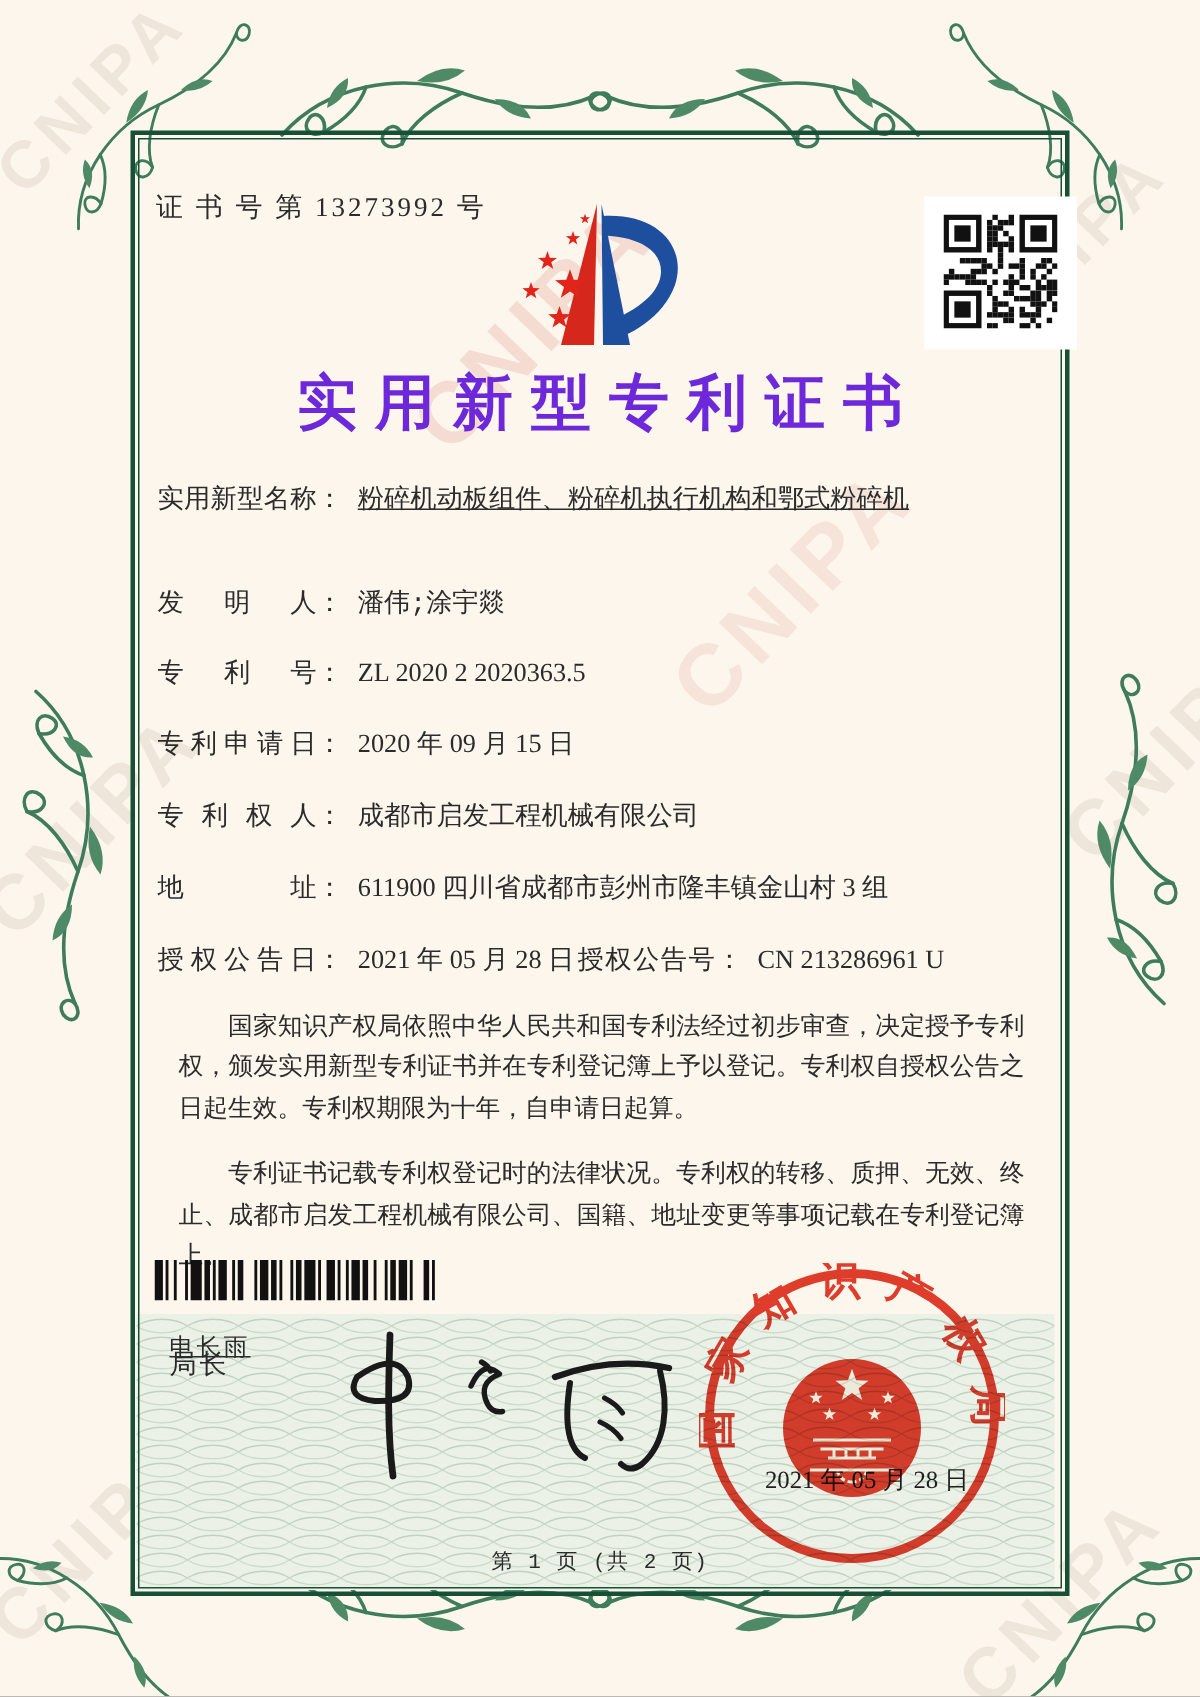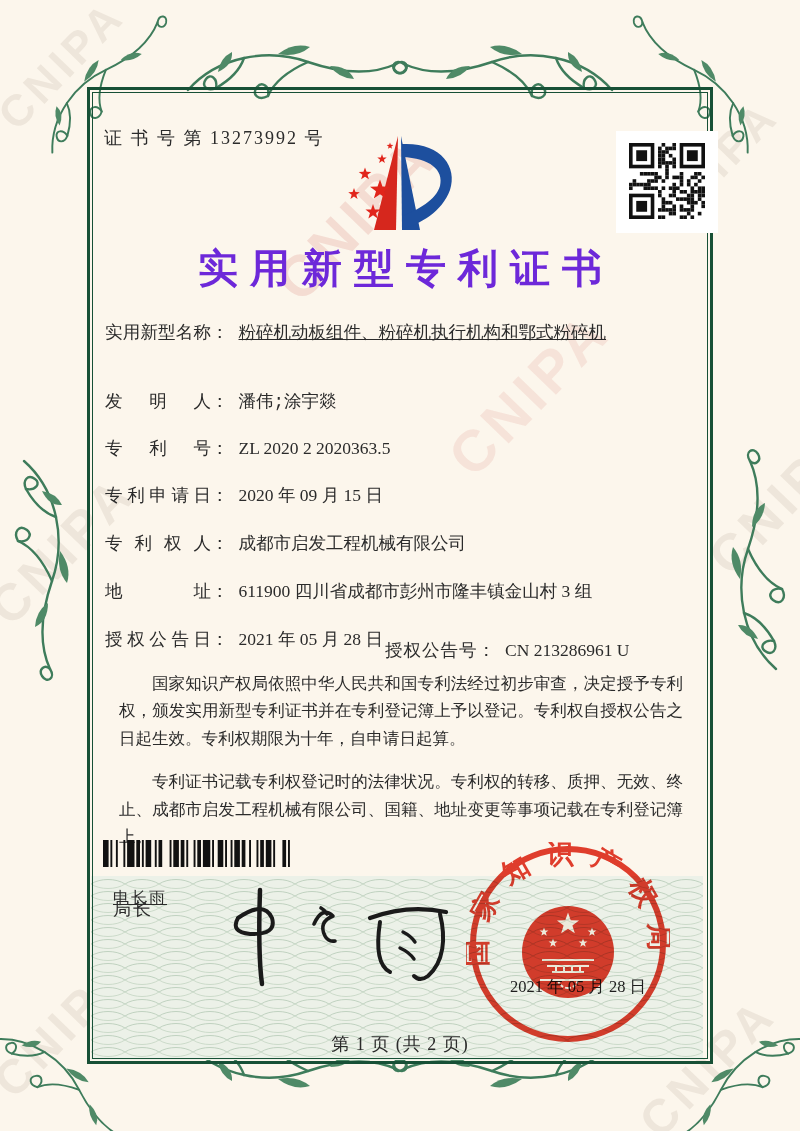--- a/index.html
+++ b/index.html
@@ -25,21 +25,21 @@
   .qr-box{position:absolute; left:616px; top:131px; width:102px; height:102px; background:#fff; z-index:4;}
   .qr{position:absolute; left:13px; top:12px;}
   .title{position:absolute; left:0; right:0; top:241px; text-align:center;
          font-size:40px; font-weight:bold; letter-spacing:12px; text-indent:12px;
          color:#6d28d9; z-index:4;}
   
   .row{position:absolute; left:105px; width:600px; font-size:17.5px; z-index:4; white-space:nowrap;}
   .row .lbl{display:inline-block; width:106px; text-align:justify; text-align-last:justify; vertical-align:bottom;}
   .row .colon{display:inline-block;}
   .row .val{margin-left:10px;}
-  .pair2{position:absolute; left:280px; top:0;margin-top:11px;}
+  .pair2{position:absolute; left:280px; top:0;}
   .pair2 .lbl2{letter-spacing:1px;}
   
   .paras{position:absolute; left:103px; top:654px; width:596px; font-size:16.5px;
          line-height:1.66; z-index:4; text-align:justify;}
   .paras p{margin:16px; text-indent:2em;}
   
   .barcode{position:absolute; left:103px; top:840px; z-index:4;}
   
   .band{position:absolute; left:91px; top:876px; width:612px; height:184px; z-index:3;
         background:#ecf1e8;}
@@ -48,21 +48,21 @@
   .sig-name{position:absolute; left:113px; top:888px; font-size:16px; letter-spacing:2px;
             font-family:"Liberation Sans","DejaVu Sans",sans-serif; z-index:4;text-decoration:underline;}
   .sig-script{position:absolute; left:218px; top:880px; z-index:4;}
   
   .seal{position:absolute; left:466px; top:842px; width:204px; height:204px; z-index:6;
         mix-blend-mode:multiply; opacity:.93;}
   .seal-date{position:absolute; left:498px; top:976px; width:160px; text-align:center;
              font-size:16.5px; color:#1e1e1e; z-index:5; white-space:nowrap;}
   
   .page-info{position:absolute; left:0; right:0; top:1032px; text-align:center;
-             font-size:18px; letter-spacing:1px; z-index:4;}
+             font-size:14px; letter-spacing:1px; z-index:4;font-family:Liberation Mono, monospace;}
   .cont-note{position:absolute; left:0; right:0; top:1073px; text-align:center;
              font-size:16.5px; letter-spacing:3px; z-index:4;}
 </style>
 </head>
 <body>
 
 <div class="page">
 
   <div class="wm gray" style="left:-18px;top:40px;font-size:44px;">CNIPA</div>
   <div class="wm gray" style="left:636px;top:140px;font-size:44px;">CNIPA</div>

